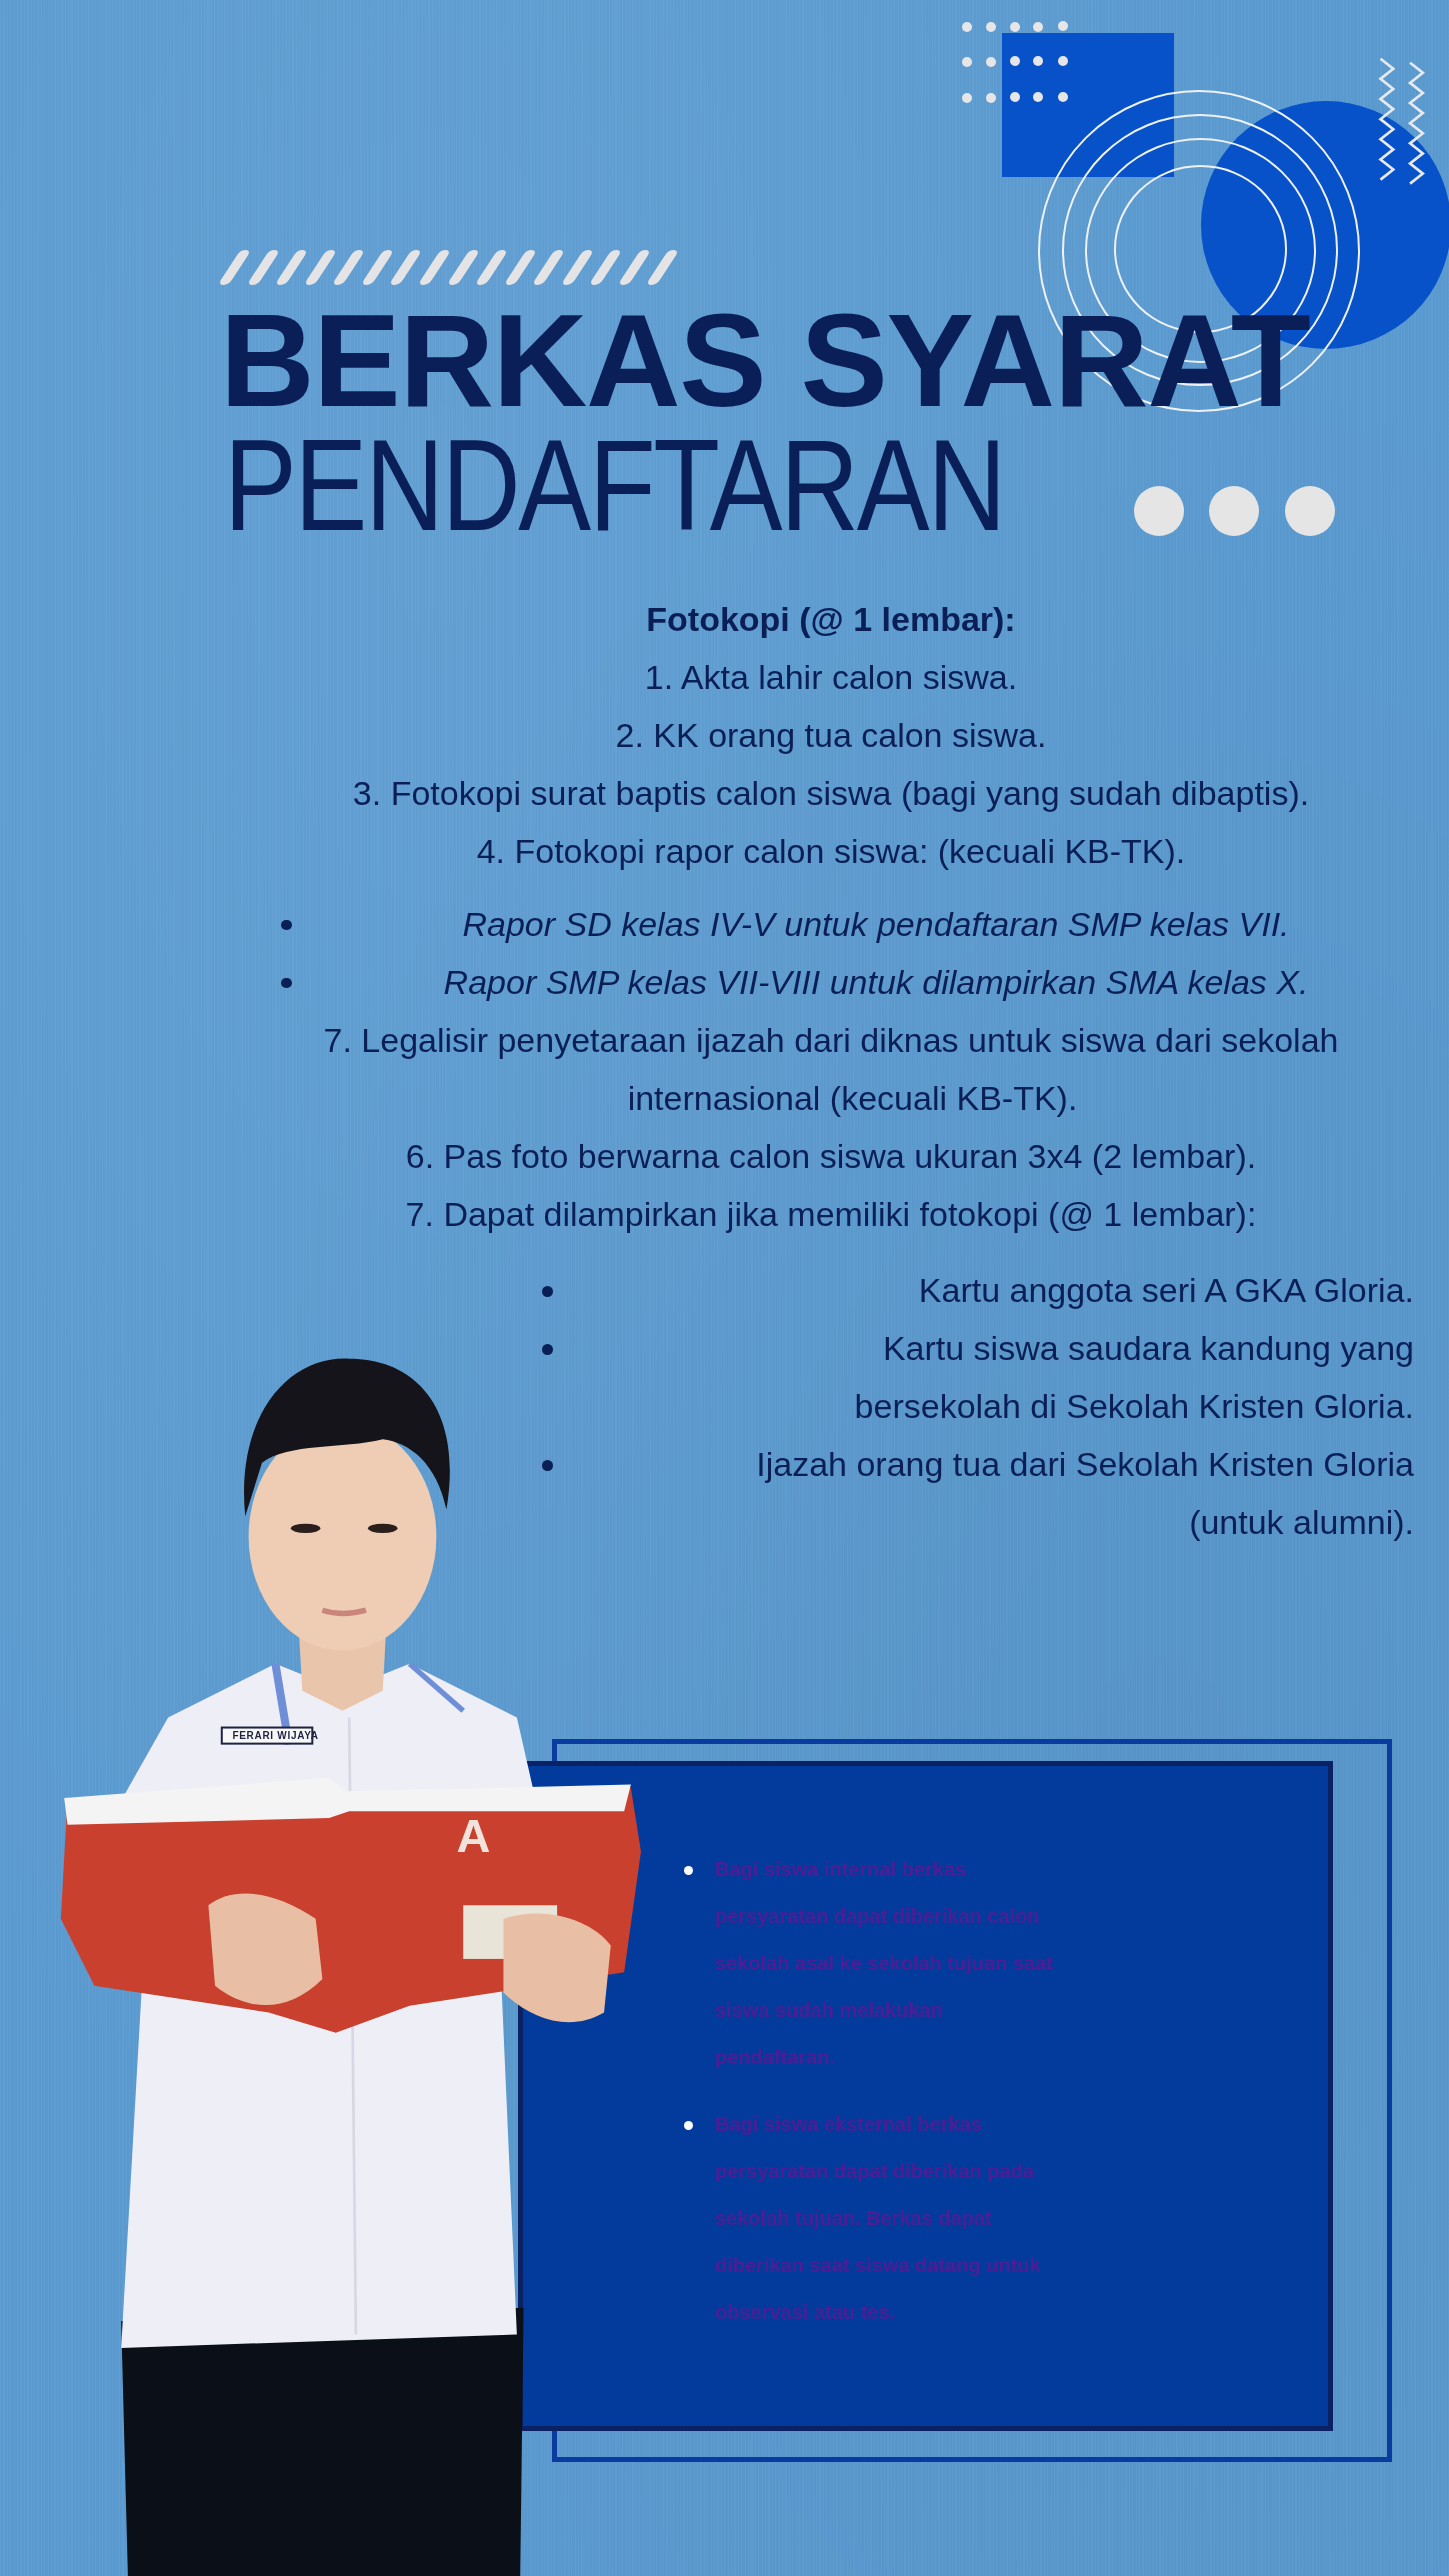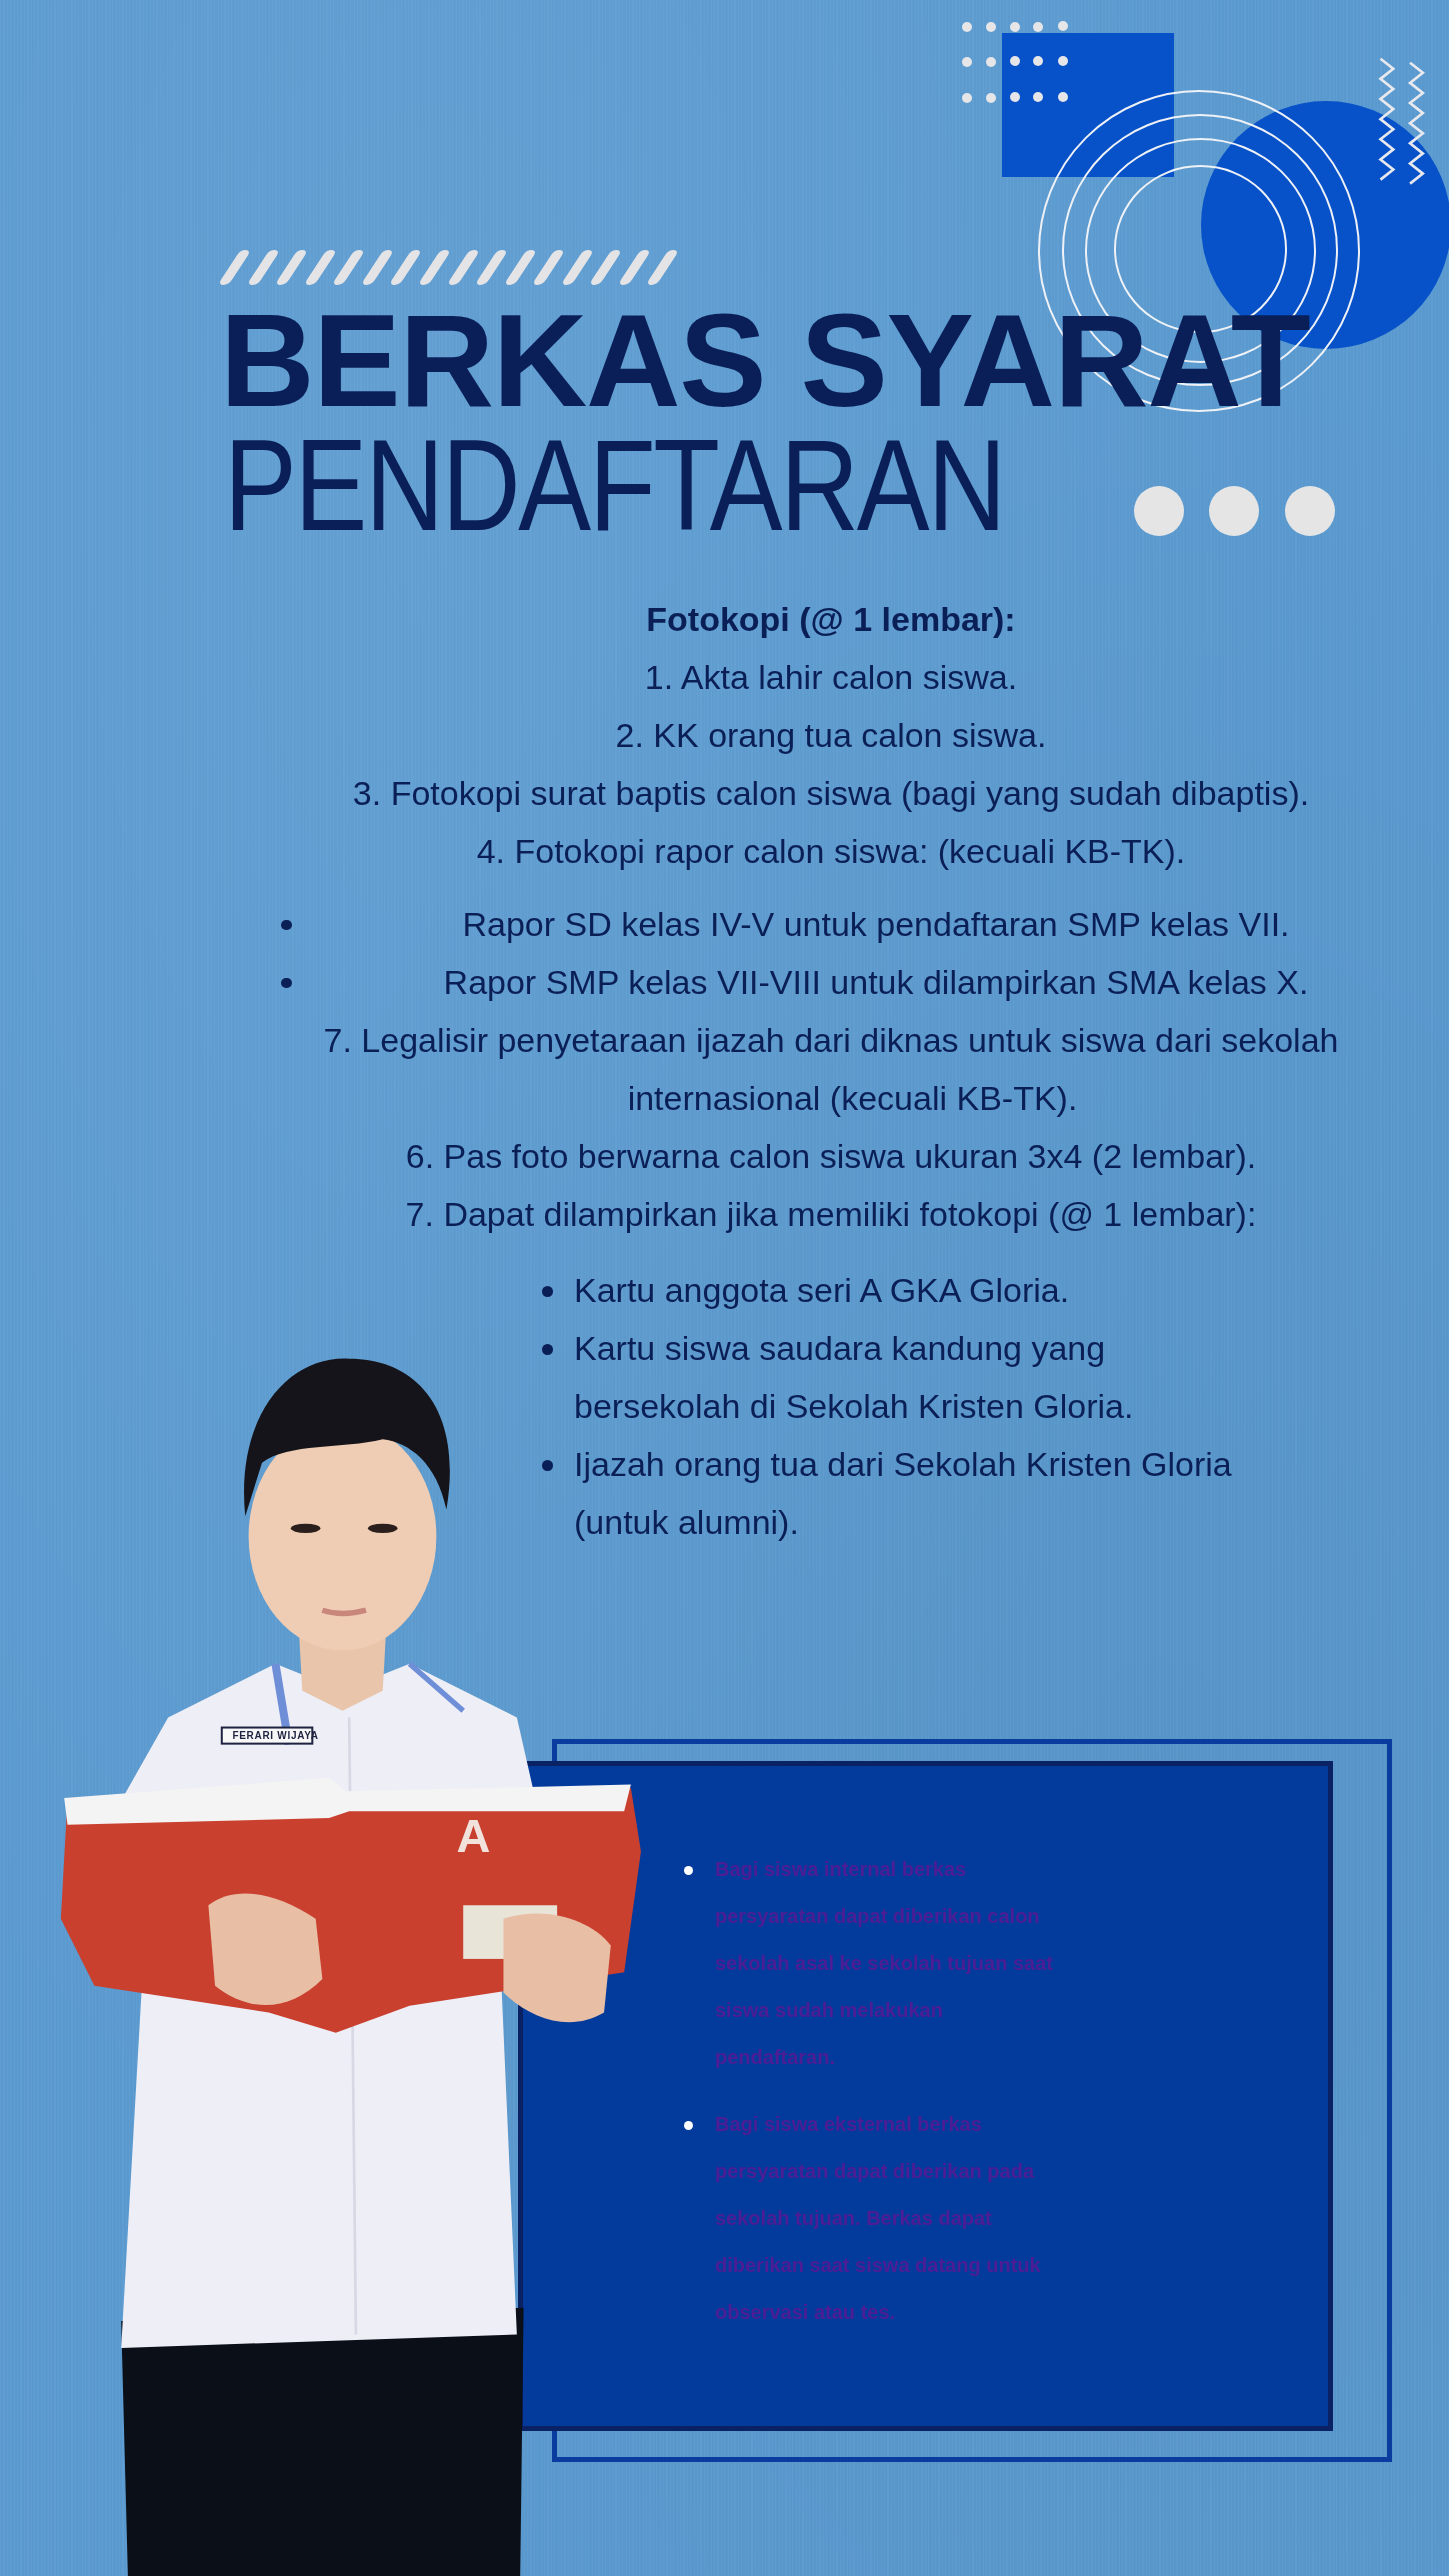--- a/index.html
+++ b/index.html
@@ -35,30 +35,30 @@
   .title-light {
     left: 224px; top: 411px; font-weight: 400; font-size: 130px; line-height: 148px;
     white-space: nowrap; color: #0a1f58; letter-spacing: -2.7px;
     transform-origin: left top; transform: scaleX(0.84);
   }
 
   
   .list { left: 227px; top: 590px; width: 1208px; font-size: 34px; color: #0b1f57; text-align: center; }
   .list .line { height: 58px; line-height: 58px; white-space: nowrap; }
   .list .heading { font-weight: 700; }
-  .list .sub { padding-left: 90px; position: relative; }
+  .list .sub { padding-left: 90px; position: relative; font-style: italic; }
   .list .sub .bullet, .list2 .bullet, .box .bullet {
     position: absolute; border-radius: 50%; background: #0b1f57;
   }
   .list .sub .bullet { left: 54px; top: 25px; width: 10.7px; height: 10.7px; }
   .list .cont { padding-left: 43px; }
   .gap-small { height: 14.8px; }
 
   .list2 { left: 542px; top: 1261px; width: 872px; font-size: 34px; color: #0b1f57; }
-  .list2 .item { position: relative; padding-left: 32px; }
+  .list2 .item { position: relative; padding-left: 32px; text-align: right; }
   .list2 .line { height: 58px; line-height: 58px; white-space: nowrap; }
   .list2 .bullet { left: 0; top: 25px; width: 10.7px; height: 10.7px; }
 
   
   .photo { left: 34px; top: 1315px; width: 617px; height: 1261px; }
 
   
   .outer-frame { left: 552px; top: 1739px; width: 840px; height: 723px; border: 5.4px solid #0a3c9f; box-sizing: border-box; }
   .inner-box { left: 518px; top: 1761px; width: 815px; height: 670px; background: #033b9c; border: 5.4px solid #0a2263; box-sizing: border-box; }
   .box { left: 684px; top: 1846px; width: 604px; font-size: 20px; font-weight: 700; color: #4c1d95; }

